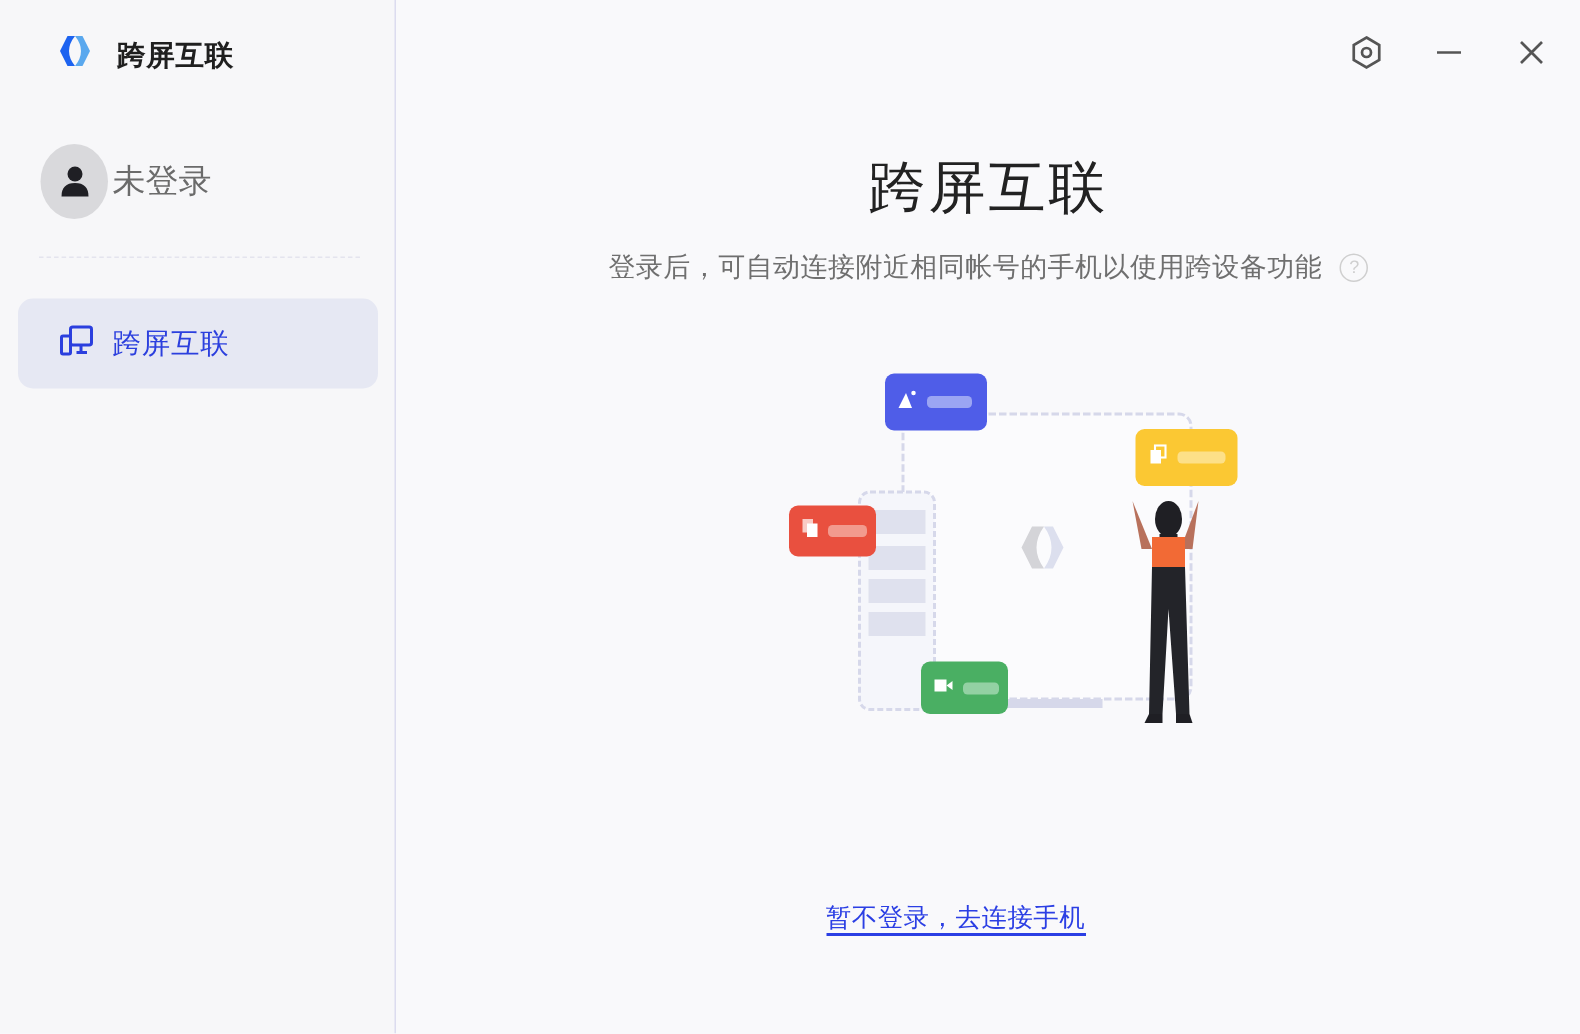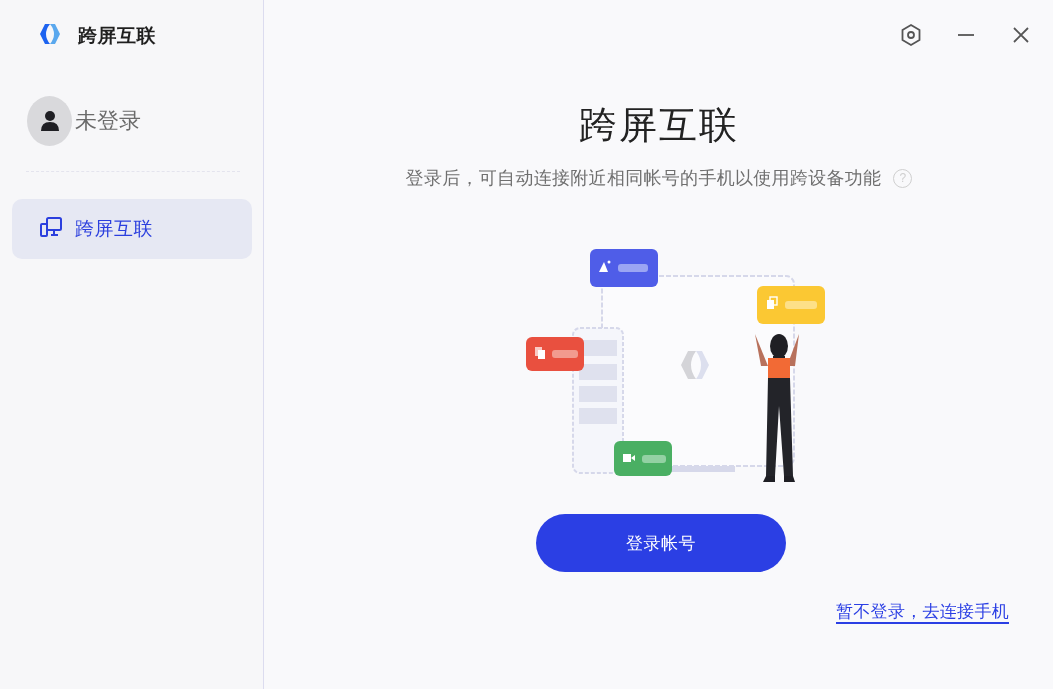--- a/index.html
+++ b/index.html
@@ -23,21 +23,21 @@
   .title { position: absolute; left: 0; width: 788px; top: 100px; text-align: center; font-size: 38px; color: #222; letter-spacing: 2px; }
   .subtitle { position: absolute; left: 0; width: 788px; top: 166px; display: flex; justify-content: center; align-items: center; gap: 12px; }
   .subtitle-text { font-size: 18px; color: #6f6f6f; letter-spacing: 0.3px; }
   .help { width: 19px; height: 19px; border-radius: 50%; border: 1.5px solid #cfcfcf; color: #cfcfcf; font-size: 12px; display: flex; align-items: center; justify-content: center; cursor: pointer; }
 
   .illus { position: absolute; left: 260px; top: 246px; width: 310px; height: 240px; }
   .card { position: absolute; border-radius: 6px; display: flex; align-items: center; padding-left: 8px; gap: 6px; }
   .card .bar { height: 8px; border-radius: 3px; }
 
   .primary-btn { position: absolute; left: 271px; top: 514px; width: 250px; height: 58px; border-radius: 29px; background: #2b3fe4; color: #fff; font-size: 17px; display: flex; align-items: center; justify-content: center; border: none; cursor: pointer; letter-spacing: 0.5px; }
-  .link { position: absolute; left: 0; width: 744px; top: 600px; text-align: right; }
+  .link { position: absolute; left: 0; width: 744px; top: 600px; text-align: center; }
   .link a { font-size: 17px; color: #2b3fe4; text-decoration: none; border-bottom: 2px solid #2b3fe4; padding-bottom: 1px; cursor: pointer; letter-spacing: 0.3px; }
 </style>
 </head>
 <body>
 
 <div class="sidebar">
   <div class="brand">
     <span>
       <svg width="24" height="24" viewBox="0 0 24 24">
         <path d="M7 2 L12 2 Q8 7 8 12 Q8 17 12 22 L7 22 L2 12 Z" fill="#1d63f0"></path>
@@ -153,17 +153,16 @@
       <span>
         <svg width="14" height="12" viewBox="0 0 14 12">
             <rect x="1" y="2" width="8" height="8" fill="#fff"></rect>
             <path d="M9 6 L13 3 L13 9 Z" fill="#fff"></path>
           </svg>
       </span>
       <span class="bar" style="width:24px;background:#93d1a3;"></span>
     </div>
   </div>
 
-  <button class="primary-btn">登录帐号</button>
   <div class="link">
     <a>暂不登录，去连接手机</a>
   </div>
 </div>
 
 </body></html>

